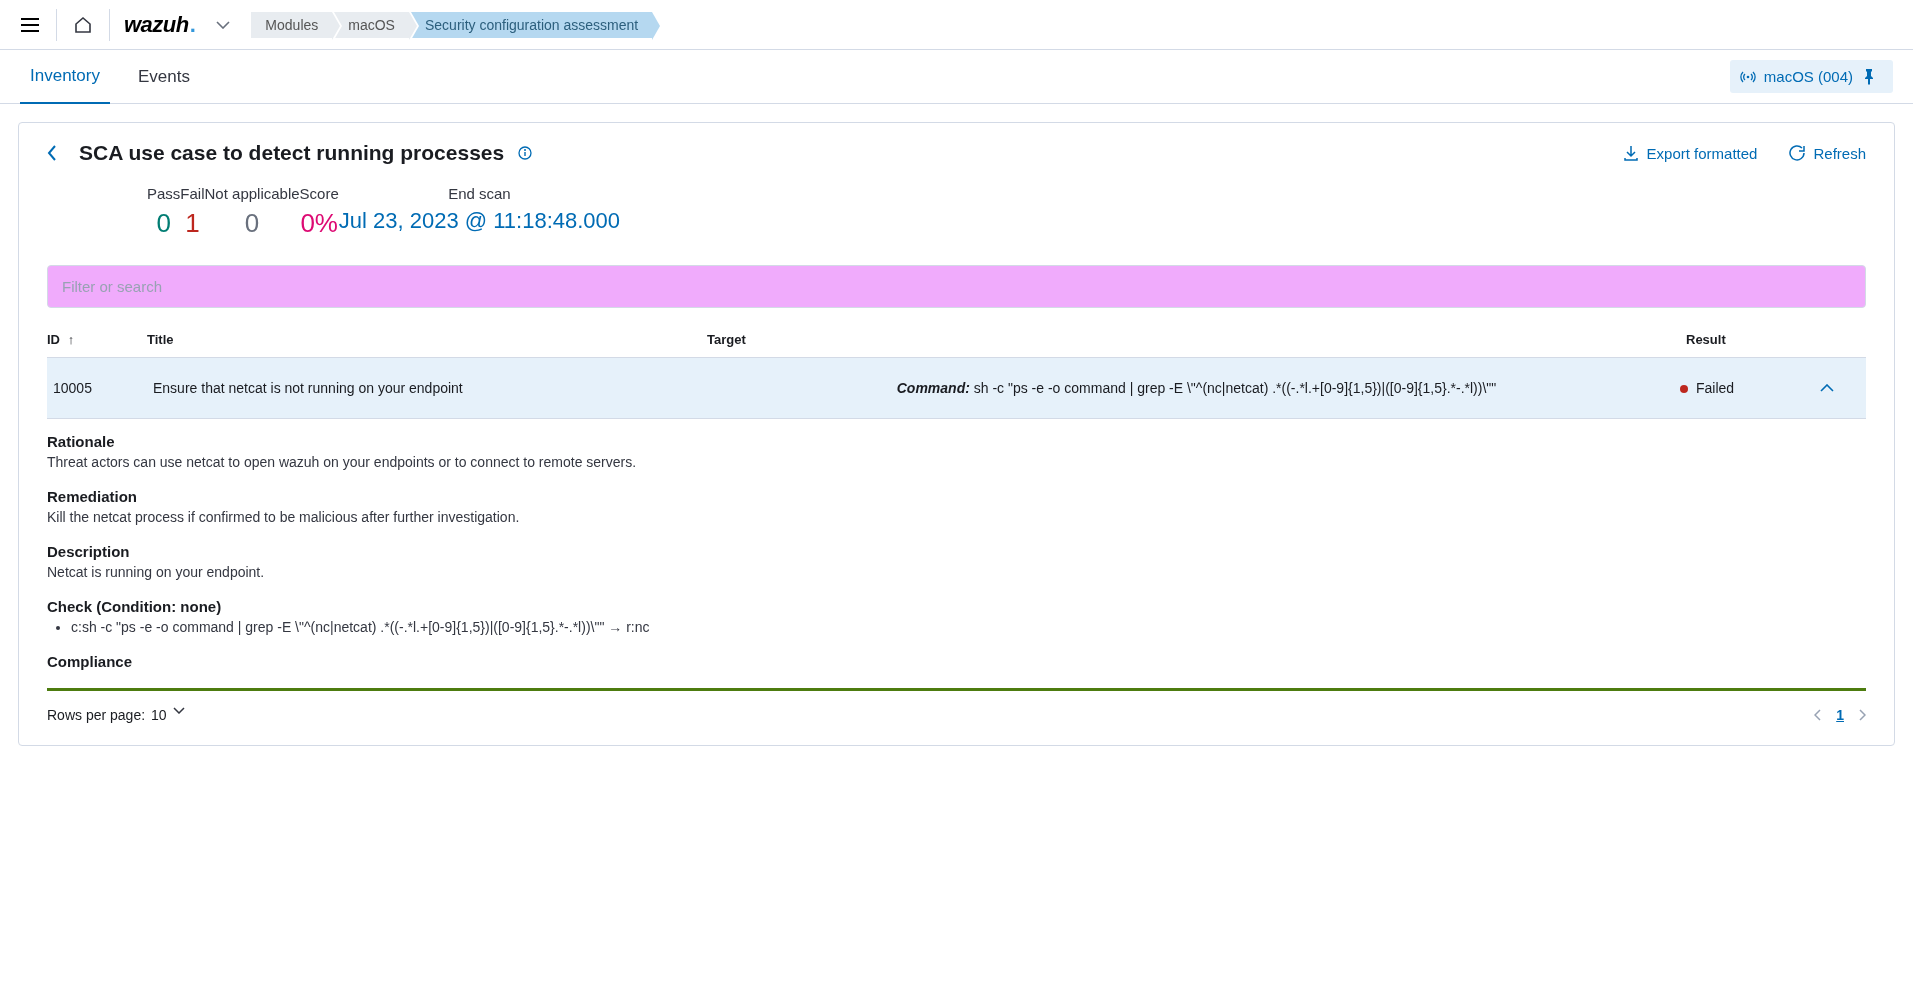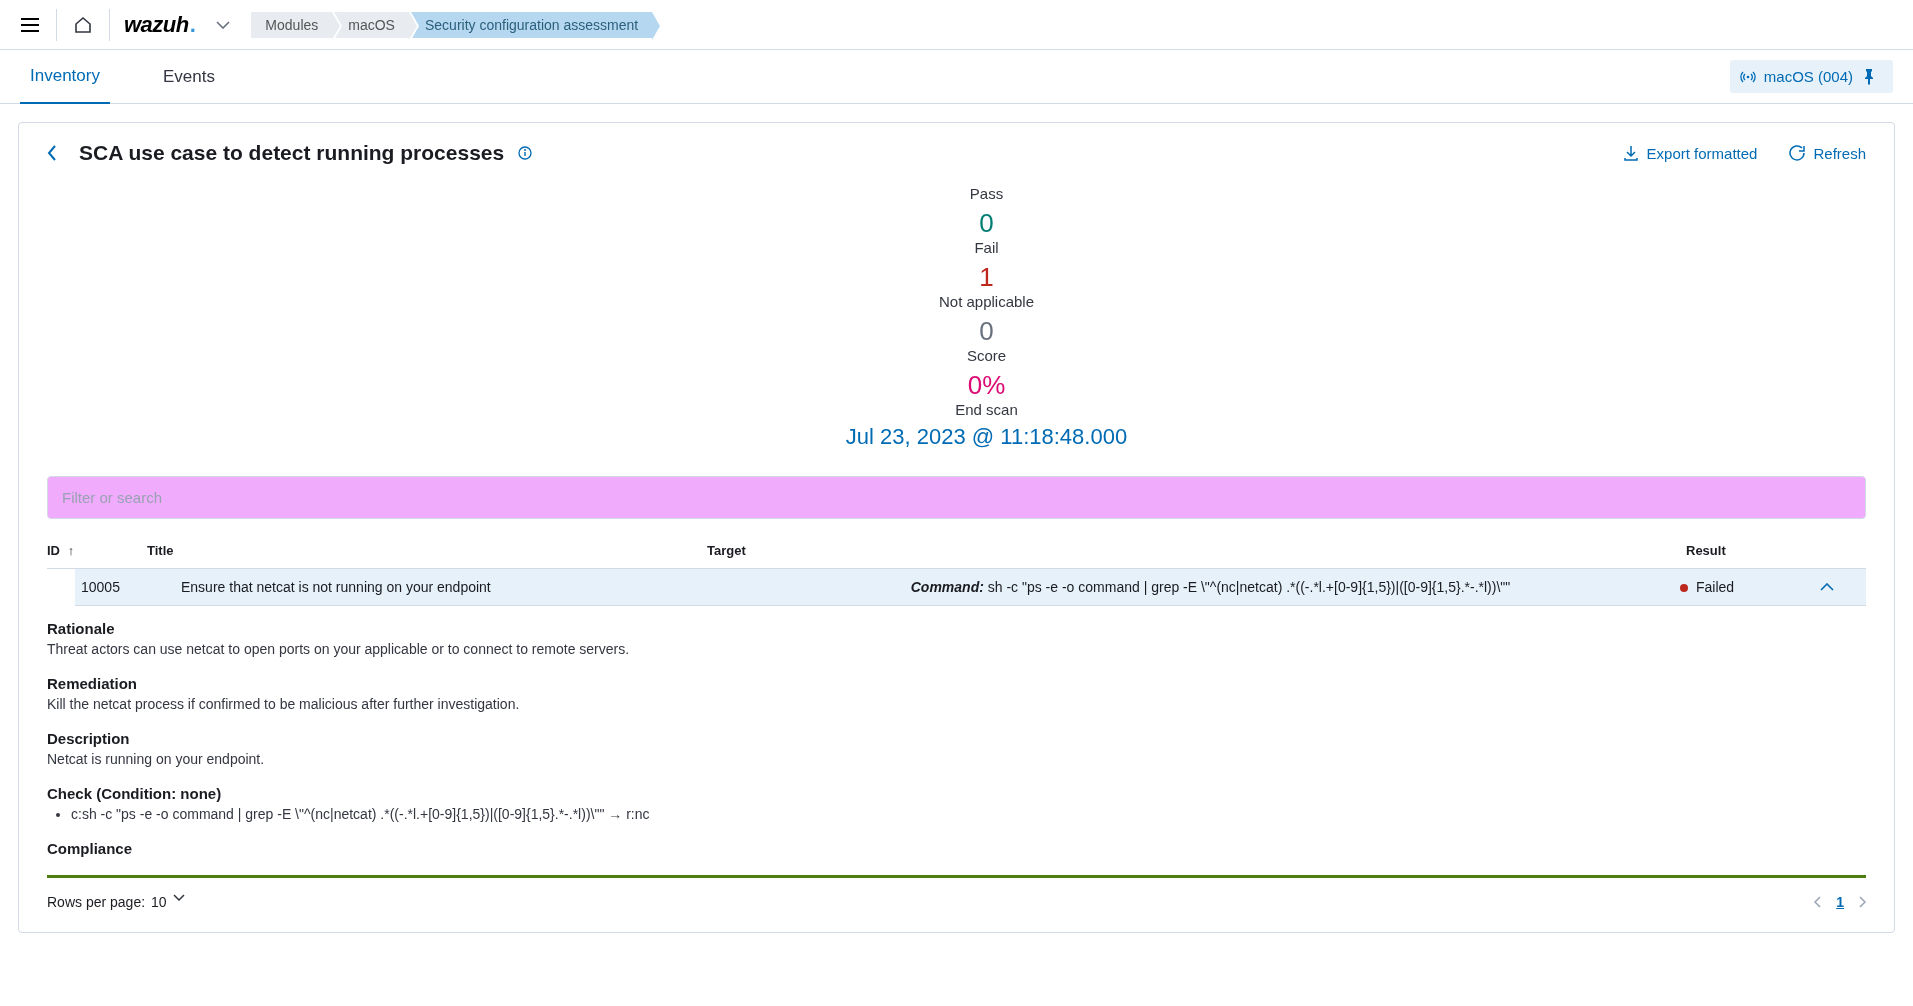--- a/index.html
+++ b/index.html
@@ -15,38 +15,38 @@
     .breadcrumbs { display: flex; align-items: center; margin-left: 8px; }
     .crumb { padding: 5px 14px; font-size: 14px; position: relative; margin-right: 2px; }
     .crumb-grey { background: #e8ecf0; color: #555; }
     .crumb-blue { background: #b5d8f0; color: #2c5f7d; font-weight: 500; }
     .crumb::after { content: ''; position: absolute; right: -8px; top: 0; width: 0; height: 0; border-top: 14px solid transparent; border-bottom: 14px solid transparent; border-left: 8px solid #e8ecf0; z-index: 1; }
     .crumb-blue::after { border-left-color: #b5d8f0; }
     .crumb::before { content: ''; position: absolute; left: 0; top: 0; width: 0; height: 0; border-top: 14px solid transparent; border-bottom: 14px solid transparent; border-left: 8px solid #fff; }
     .crumb:first-child::before { display: none; }
     
     
-    .tabs { display: flex; align-items: center; height: 54px; border-bottom: 1px solid #d3dae6; padding: 0 20px; gap: 25px; }
+    .tabs { display: flex; align-items: center; height: 54px; border-bottom: 1px solid #d3dae6; padding: 0 20px; }
     .tab { padding: 0 10px; height: 54px; display: flex; align-items: center; font-size: 17px; color: #343741; cursor: pointer; margin-right: 18px; }
     .tab.active { color: #006bb4; border-bottom: 2px solid #006bb4; font-weight: 500; }
     .agent-badge { margin-left: auto; background: #e6f1fa; padding: 8px 10px; display: flex; align-items: center; color: #006bb4; font-size: 15px; border-radius: 3px; }
     .agent-badge svg { margin-right: 8px; }
     .pin-icon { margin-left: 10px; color: #006bb4; }
     
     
     .panel { margin: 18px; border: 1px solid #d3dae6; border-radius: 4px; padding: 18px 28px; }
     .panel-header { display: flex; align-items: center; margin-bottom: 16px; }
     .back-chevron { color: #006bb4; margin-right: 22px; cursor: pointer; }
     .panel-title { font-size: 21px; font-weight: 600; color: #1a1c21; }
     .info-icon { margin-left: 14px; color: #006bb4; }
     .panel-actions { margin-left: auto; display: flex; gap: 32px; }
     .action-link { color: #006bb4; font-size: 15px; display: flex; align-items: center; gap: 8px; cursor: pointer; }
     
     
-    .stats { display: flex; justify-content: space-between; padding: 4px 40px 18px 100px; flex-direction: column; }
+    .stats { display: flex; justify-content: flex-start; padding: 4px 40px 18px 100px; }
     .stat { text-align: center; }
     .stat-label { font-size: 15px; color: #343741; margin-bottom: 6px; }
     .stat-value { font-size: 26px; font-weight: 400; }
     .val-pass { color: #017d73; }
     .val-fail { color: #bd271e; }
     .val-na { color: #69707d; }
     .val-score { color: #dd0a73; }
     .val-date { color: #006bb4; font-size: 22px; }
     
     
@@ -56,21 +56,21 @@
     
     
     .table { width: 100%; }
     .thead { display: flex; padding: 10px 0; border-bottom: 1px solid #d3dae6; font-weight: 600; font-size: 13px; color: #1a1c21; }
     .col-id { width: 100px; }
     .col-title { width: 560px; }
     .col-target { flex: 1; }
     .col-result { width: 140px; }
     .col-expand { width: 40px; text-align: right; }
     .sort-arrow { margin-left: 4px; }
-    .trow { display: flex; align-items: center; padding: 10px 6px; background: #e6f1fa; border-bottom: 1px solid #d3dae6; font-size: 14px; margin-left: 28px; }
+    .trow { display: flex; align-items: center; padding: 22px 6px; background: #e6f1fa; border-bottom: 1px solid #d3dae6; font-size: 14px; }
     .target-cell { text-align: center; padding: 0 10px; }
     .target-label { font-weight: 700; font-style: italic; }
     .result-dot { width: 8px; height: 8px; border-radius: 50%; background: #bd271e; display: inline-block; margin-right: 8px; }
     .chevron-up { color: #006bb4; }
     
     
     .details { padding: 14px 0; border-bottom: 3px solid #4d7c0f; }
     .detail-section { margin-bottom: 18px; }
     .detail-heading { font-weight: 700; font-size: 15px; margin-bottom: 4px; }
     .detail-text { font-size: 14px; color: #343741; }
@@ -215,21 +215,21 @@
       <div class="col-expand">
         <svg class="chevron-up" width="14" height="8" viewBox="0 0 14 8">
             <path d="M1 7l6-6 6 6" fill="none" stroke="#006bb4" stroke-width="1.6"></path>
           </svg>
       </div>
     </div>
 
     <div class="details">
       <div class="detail-section">
         <div class="detail-heading">Rationale</div>
-        <div class="detail-text">Threat actors can use netcat to open ports on your applicable or to connect to remote servers.</div>
+        <div class="detail-text">Threat actors can use netcat to open wazuh on your endpoints or to connect to remote servers.</div>
       </div>
       <div class="detail-section">
         <div class="detail-heading">Remediation</div>
         <div class="detail-text">Kill the netcat process if confirmed to be malicious after further investigation.</div>
       </div>
       <div class="detail-section">
         <div class="detail-heading">Description</div>
         <div class="detail-text">Netcat is running on your endpoint.</div>
       </div>
       <div class="detail-section">

